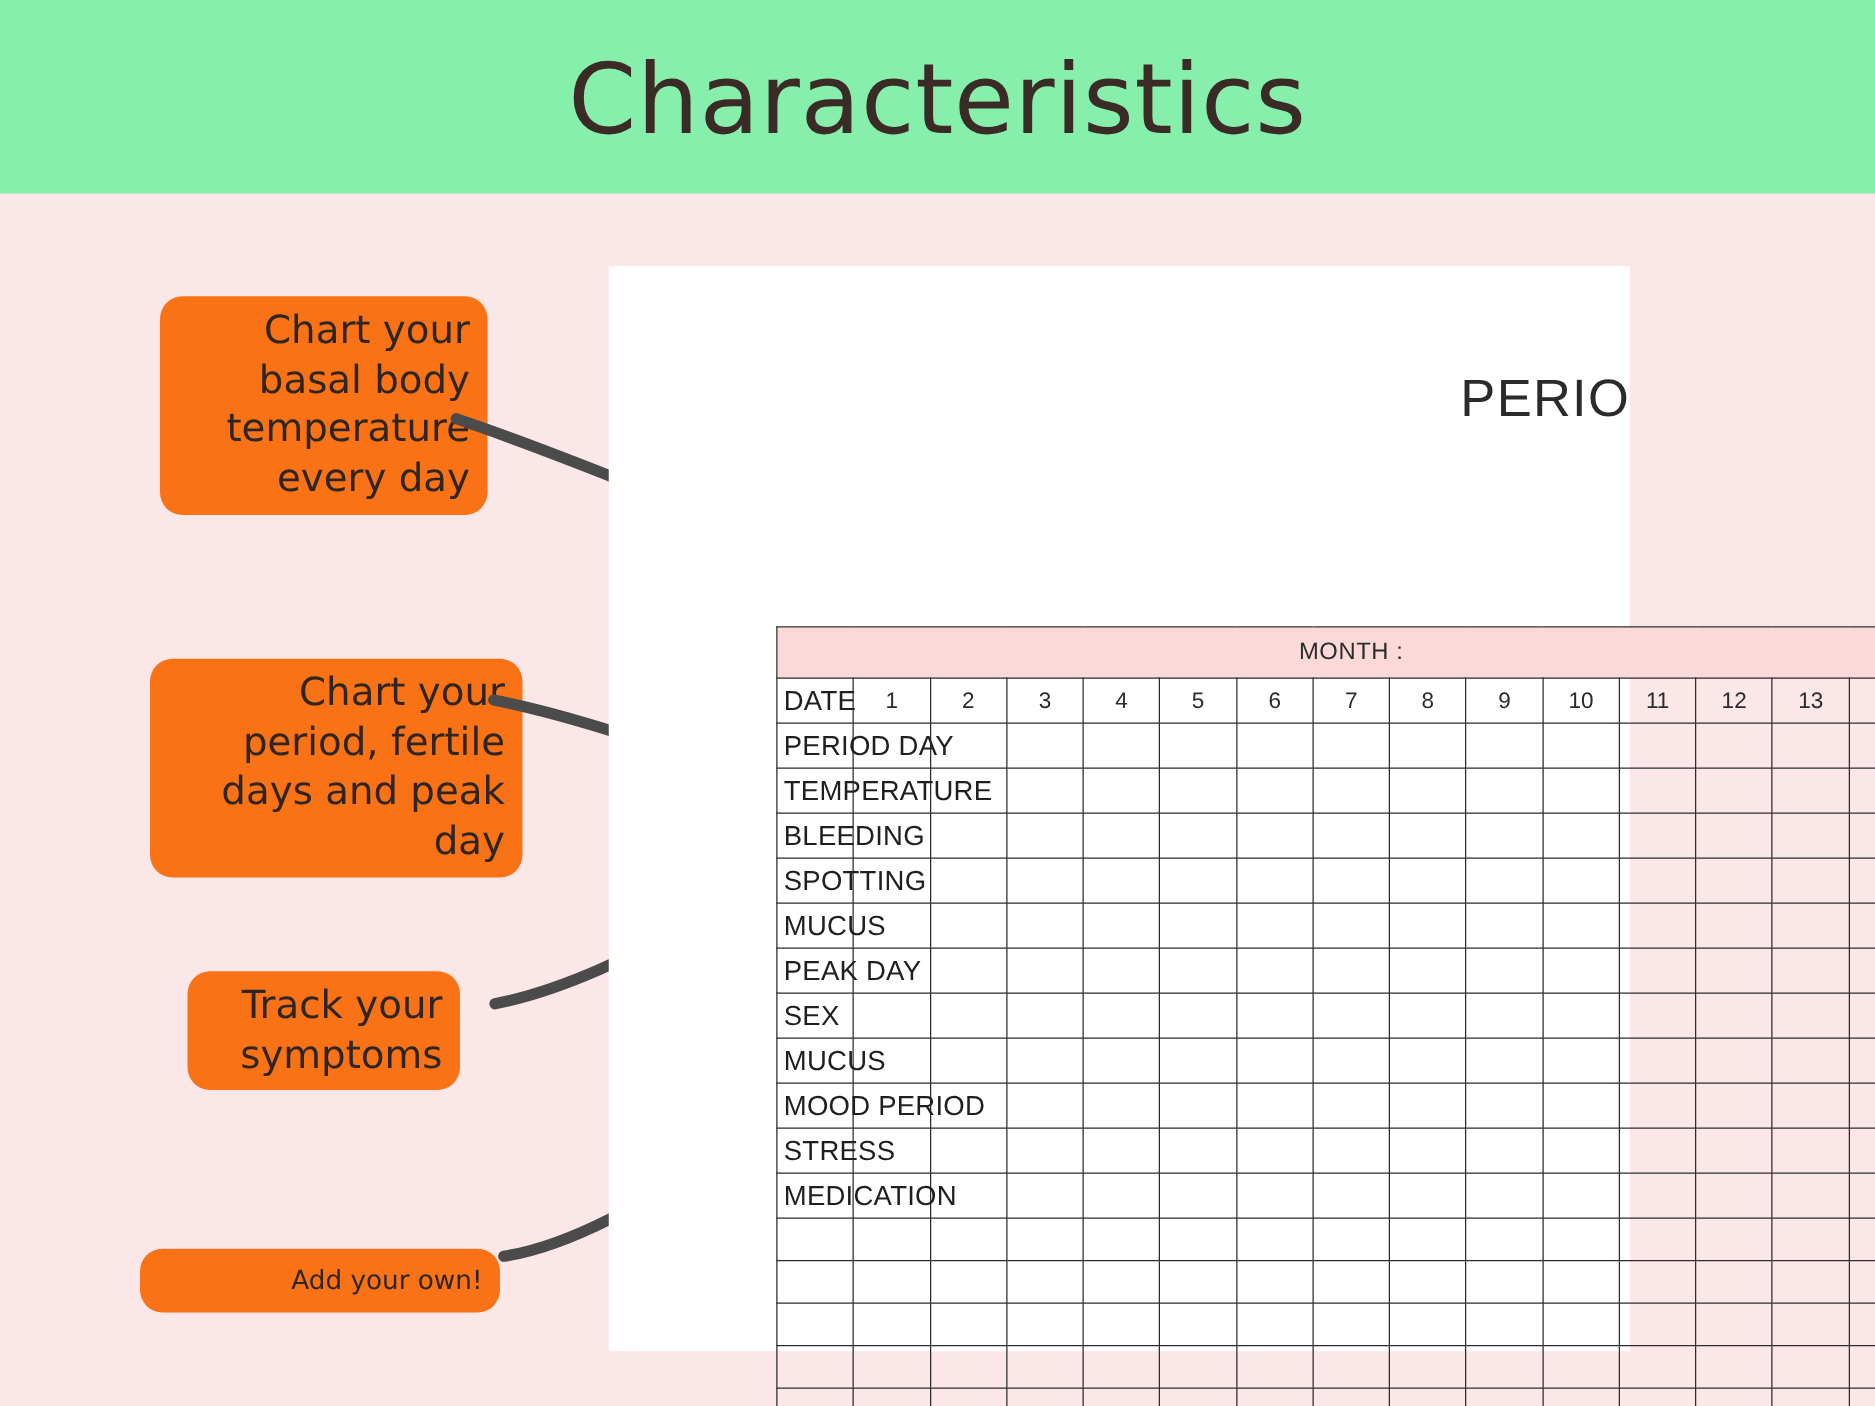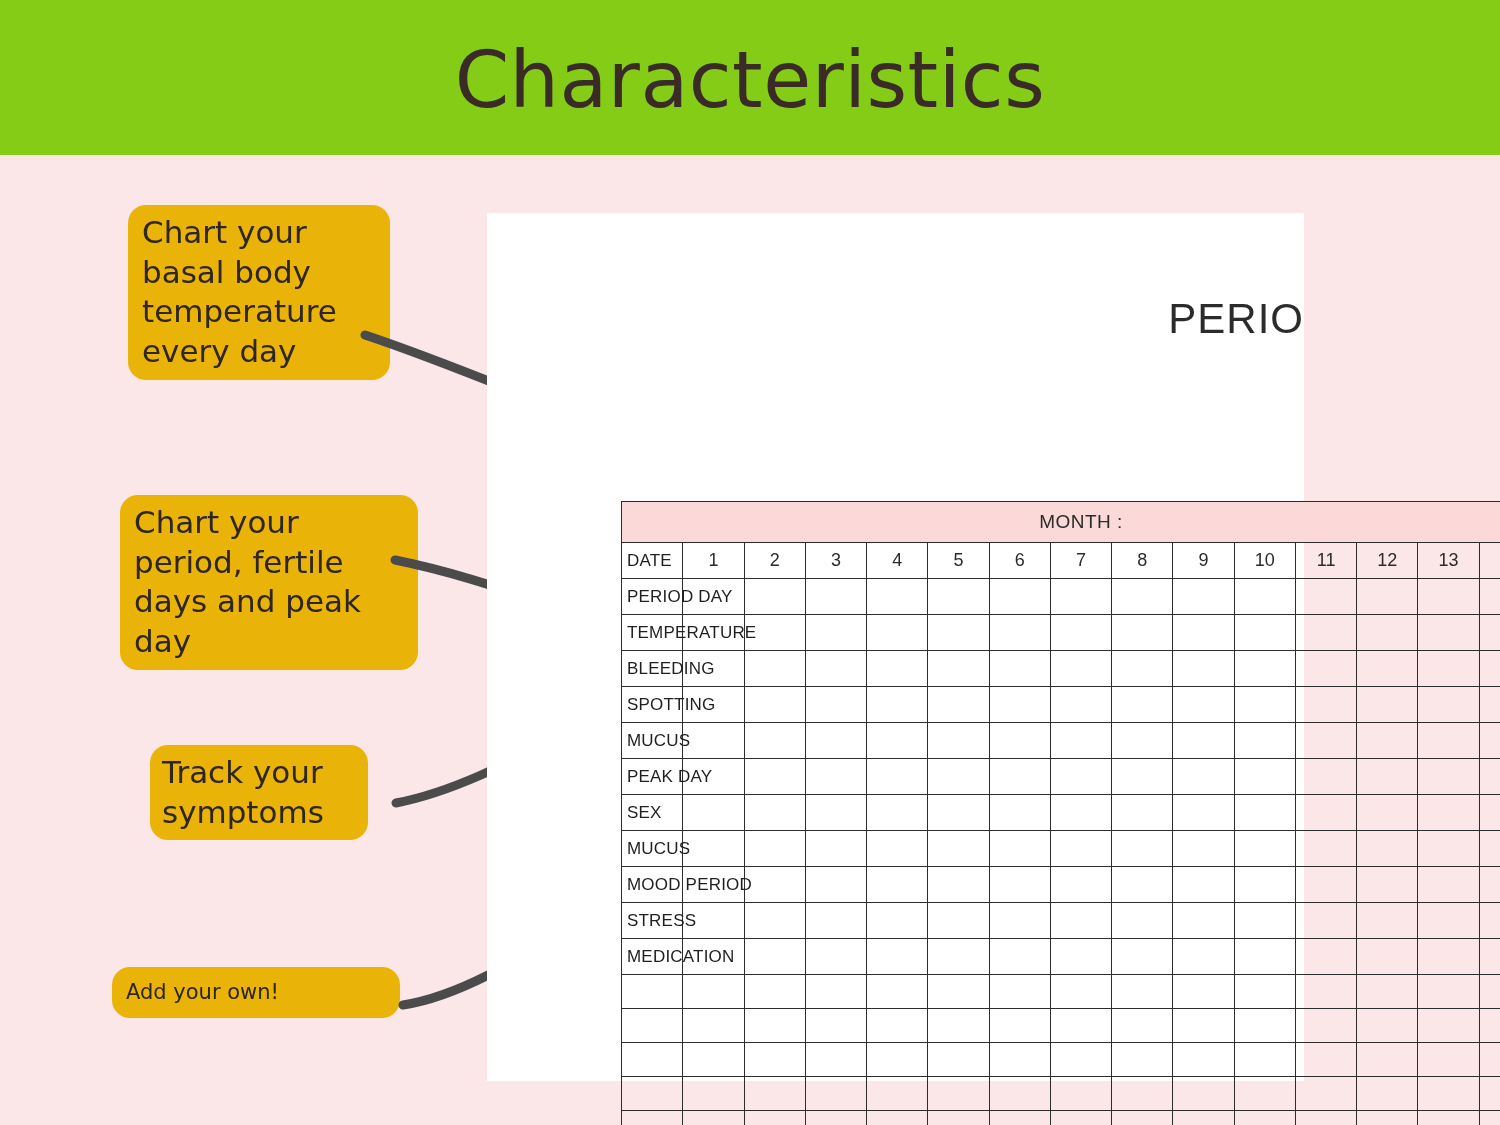--- a/index.html
+++ b/index.html
@@ -15,21 +15,21 @@
     position: relative;
   }
 
   
   #header-band {
     position: absolute;
     left: 0;
     top: 0;
     width: 1500px;
     height: 155px;
-    background: #84cc16;
+    background: #86efac;
     display: flex;
     align-items: center;
     justify-content: center;
   }
   #page-title {
     font-family: "DejaVu Sans", sans-serif;
     font-size: 78px;
     color: #3b2b27;
     letter-spacing: 0.5px;
     font-weight: 400;
@@ -43,28 +43,29 @@
     left: 0;
     top: 155px;
     width: 1500px;
     height: 970px;
     background: #fbe6e8;
   }
 
   
   .callout {
     position: absolute;
-    background: #eab308;
+    background: #f97316;
     border-radius: 18px;
     color: #2f2623;
     font-family: "DejaVu Sans", sans-serif;
-    text-align: left;
+    text-align: right;
     line-height: 1.28;
     padding: 8px 14px;
     box-sizing: border-box;
+    margin-top: 32px;
   }
   #callout-bbt {
     left: 128px;
     top: 50px;
     width: 262px;
     font-size: 31px;
   }
   #callout-period {
     left: 120px;
     top: 340px;
@@ -134,21 +135,21 @@
     height: 40px;
     text-align: center;
     font-size: 19px;
     letter-spacing: 0.5px;
     color: #2b2b2b;
   }
   #tracker .label-cell {
     width: 137px;
     padding-left: 5px;
     white-space: nowrap;
-    font-size: 17px;
+    font-size: 22px;
     letter-spacing: 0.2px;
     margin-left: 16px;
   }
   #tracker .day-cell {
     text-align: center;
     font-size: 18px;
     color: #2b2b2b;
   }
   #tracker tr.blank-row td { height: 33px; }
 </style>

